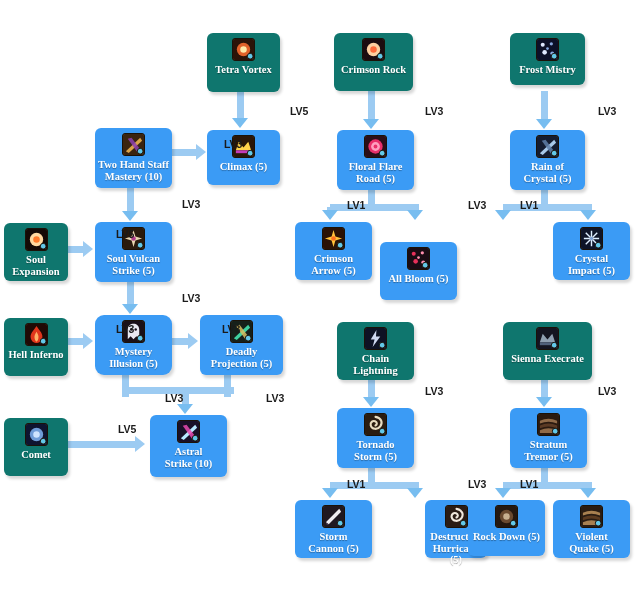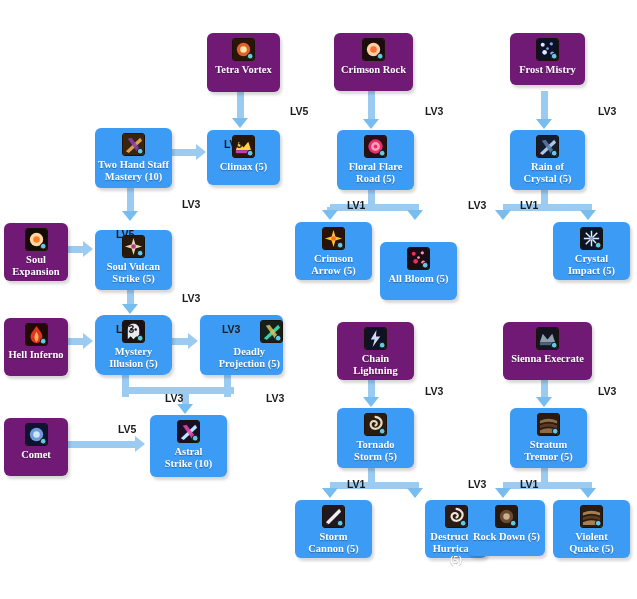--- a/index.html
+++ b/index.html
@@ -22,21 +22,21 @@
     position: absolute;
     border-radius: 6px;
     display: flex;
     flex-direction: column;
     align-items: center;
     justify-content: flex-start;
     padding-top: 5px;
     box-shadow: 2px 3px 3px rgba(0,0,0,0.16);
     z-index: 5;
   }
-  .node.orange { background: #701a75; }
+  .node.orange { background: #0f766e; }
   .node.blue   { background: #3b9bf5; }
 
   .node .icon {
     width: 23px; height: 23px;
     flex: 0 0 23px;
     border-radius: 3px;
     border: 1px solid #1b1208;
     box-shadow: inset 0 0 0 1px #8a6a3a;
     background: #241a12;
     position: relative;
@@ -206,21 +206,21 @@
         <svg viewBox="0 0 22 22" xmlns="http://www.w3.org/2000/svg">
     <rect x="0" y="0" width="22" height="22" fill="#140a06"></rect>
           <circle cx="11" cy="11" r="7" fill="#ffd9a0"></circle>
           <circle cx="11" cy="11" r="3.4" fill="#ff7a2a"></circle>
     <circle cx="18" cy="18" r="3" fill="#63c8e8" stroke="#1b1208" stroke-width="1"></circle>
   </svg>
       </div>
       <div class="label">Soul
 Expansion</div>
     </div>
-    <div class="node blue" style="left: 95px; top: 222px; width: 77px; height: 60px; margin-top: 8px;">
+    <div class="node blue" style="left: 95px; top: 222px; width: 77px; height: 60px;">
       <div class="icon">
         <svg viewBox="0 0 22 22" xmlns="http://www.w3.org/2000/svg">
     <rect x="0" y="0" width="22" height="22" fill="#2a1a0c"></rect>
           <path d="M11 2 L13 9 L20 11 L13 13 L11 20 L9 13 L2 11 L9 9 Z" fill="#e8d6b0"></path>
           <circle cx="11" cy="11" r="2.4" fill="#b03c8c"></circle>
     <circle cx="18" cy="18" r="3" fill="#63c8e8" stroke="#1b1208" stroke-width="1"></circle>
   </svg>
       </div>
       <div class="label">Soul Vulcan
 Strike (5)</div>
@@ -242,21 +242,21 @@
     <rect x="0" y="0" width="22" height="22" fill="#1a1018"></rect>
           <path d="M5 19 L5 9 C5 5 8 3 11 3 C14 3 17 5 17 9 L17 19 L14 16 L11 19 L8 16 Z" fill="#e8e8f0"></path>
           <circle cx="8.7" cy="9" r="1.3" fill="#1a1018"></circle>
           <circle cx="13.3" cy="9" r="1.3" fill="#1a1018"></circle>
     <circle cx="18" cy="18" r="3" fill="#63c8e8" stroke="#1b1208" stroke-width="1"></circle>
   </svg>
       </div>
       <div class="label">Mystery
 Illusion (5)</div>
     </div>
-    <div class="node blue" style="left: 200px; top: 315px; width: 83px; height: 60px; align-items: flex-end;">
+    <div class="node blue" style="left: 200px; top: 315px; width: 83px; height: 60px;">
       <div class="icon">
         <svg viewBox="0 0 22 22" xmlns="http://www.w3.org/2000/svg">
     <rect x="0" y="0" width="22" height="22" fill="#16201a"></rect>
           <path d="M3 18 L18 4 L20 7 L6 20 Z" fill="#3fd0a0"></path>
           <path d="M5 5 L9 4 L18 16 L15 19 Z" fill="#d8c060" opacity=".85"></path>
     <circle cx="18" cy="18" r="3" fill="#63c8e8" stroke="#1b1208" stroke-width="1"></circle>
   </svg>
       </div>
       <div class="label">Deadly
 Projection (5)</div>

